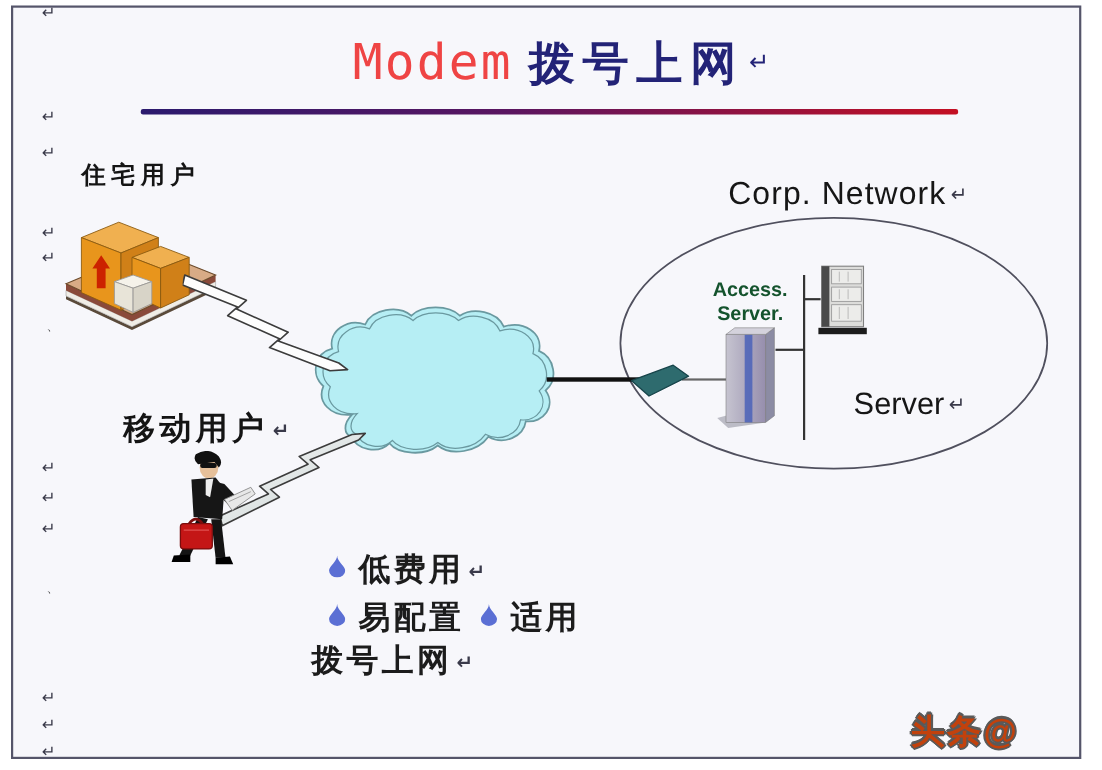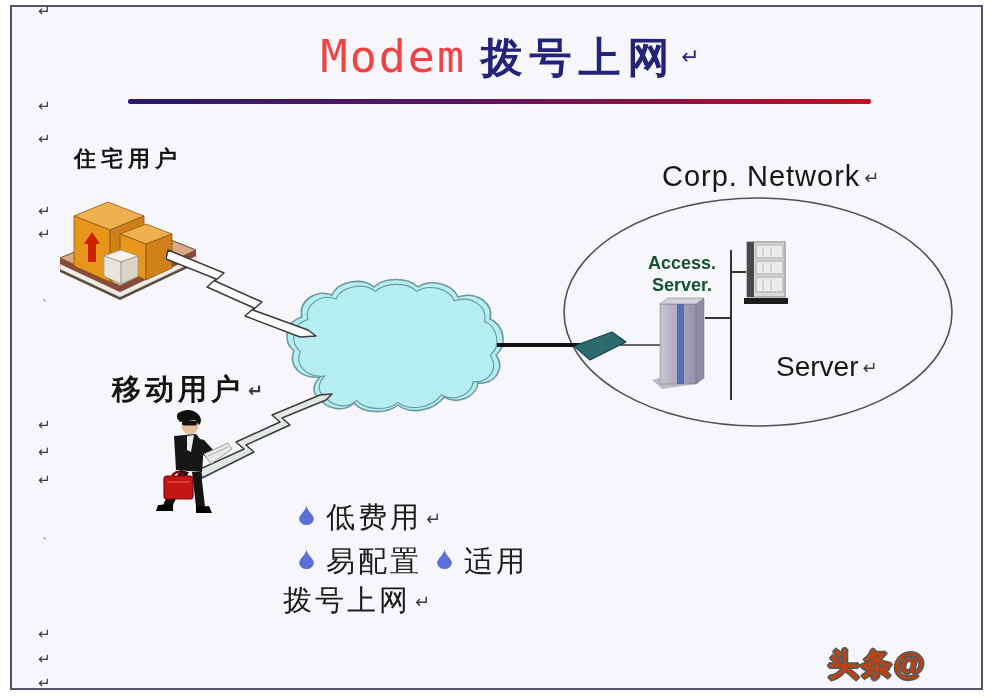--- a/index.html
+++ b/index.html
@@ -17,21 +17,21 @@
   .rule{left:128px;top:99px;width:743px;height:5px;border-radius:2px;
         background:linear-gradient(90deg,#2b1a6e 0%,#5a1560 45%,#c40f22 100%);}
   .zh-label{font-family:"Liberation Sans",sans-serif;font-weight:bold;color:#141414;white-space:nowrap;}
   .res-label{left:74px;top:144px;font-size:22px;letter-spacing:5px;}
   .mob-label{left:112px;top:370px;font-size:29px;letter-spacing:4px;}
   .pstn-label{left:350px;top:336px;font-size:32px;color:#1e2e3c;font-weight:normal;letter-spacing:1px;}
   .corp-label{left:630px;top:160px;font-size:29px;color:#161616;font-weight:normal;letter-spacing:1px;white-space:nowrap;margin-left:32px;}
   .access-label{left:642px;top:252px;width:80px;text-align:center;font-size:18px;font-weight:bold;
                 color:#14532d;line-height:22px;white-space:nowrap;}
   .server-label{left:776px;top:303px;font-size:28px;color:#161616;white-space:nowrap;margin-top:48px;}
-  .bullet-zh{font-family:"Liberation Sans",sans-serif;font-size:29px;font-weight:400;color:#1c1c1c;
+  .bullet-zh{font-family:"Liberation Sans",sans-serif;font-size:29px;font-weight:700;color:#1c1c1c;
              letter-spacing:3px;white-space:nowrap;}
   .line{background:#111;}
   .watermark{left:828px;top:644px;font-size:31px;font-weight:bold;letter-spacing:2px;color:#c2410c;
     text-shadow:-2px 0 0 #5a5a5a,2px 0 0 #5a5a5a,0 -2px 0 #5a5a5a,0 2px 0 #5a5a5a,
                 -1px -1px 0 #5a5a5a,1px 1px 0 #5a5a5a,1px -1px 0 #5a5a5a,-1px 1px 0 #5a5a5a;}
 </style>
 </head>
 <body>
 
 <div id="canvas">

